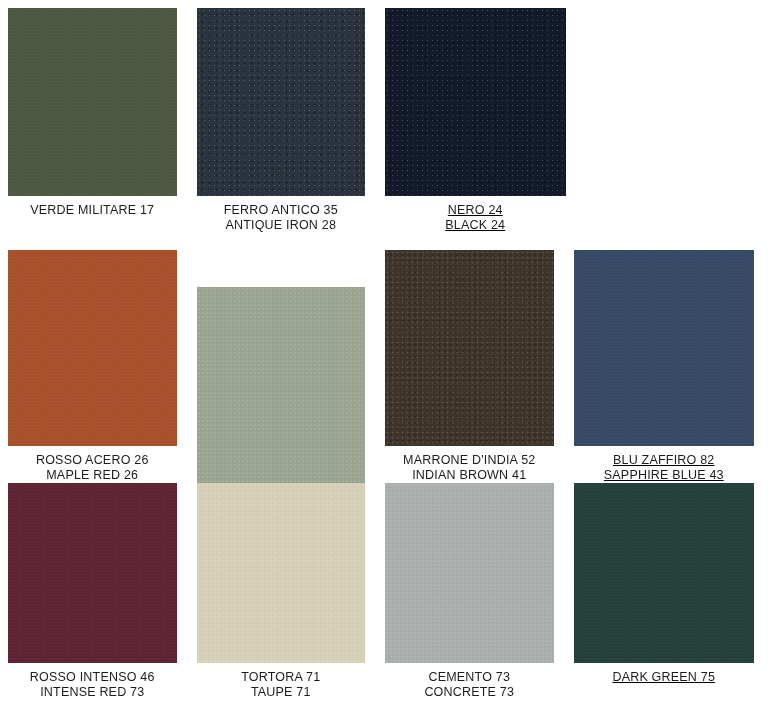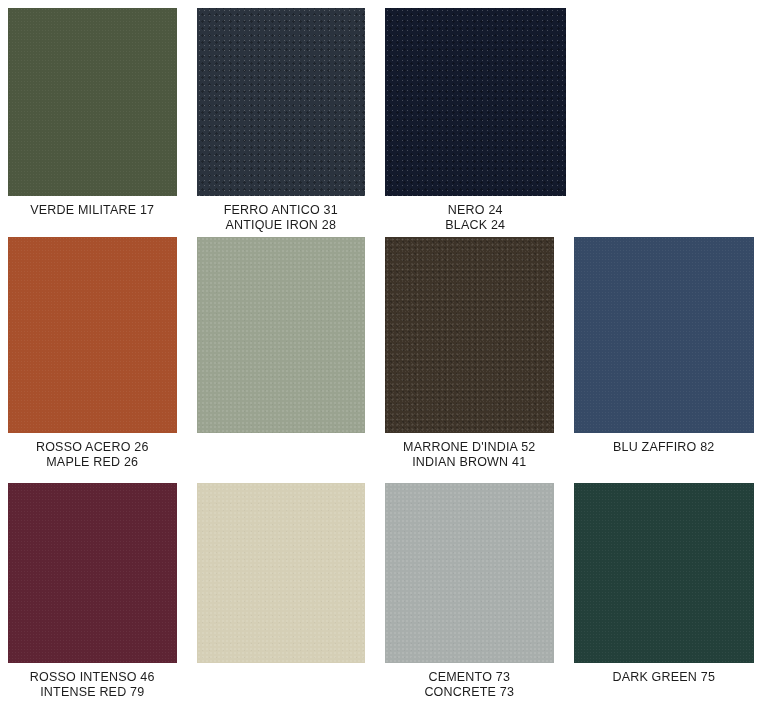--- a/index.html
+++ b/index.html
@@ -20,30 +20,30 @@
     padding: 8px 6px 0 8px;
     display: flex;
     flex-direction: column;
   }
   .swatch-row {
     display: flex;
     flex-direction: row;
     width: 100%;
   }
   .swatch-row.row-0 { height: 232px; }
-  .swatch-row.row-1 { height: 248px; }
+  .swatch-row.row-1 { height: 248px; align-items: flex-end; }
   .swatch-row.row-2 { height: 238px; }
   .swatch-cell {
     width: 25%;
     box-sizing: border-box;
     padding-right: 20px;
     display: flex;
     flex-direction: column;
   }
-  .swatch-cell:last-child { padding-right: 8px; }
+  .swatch-cell:last-child { padding-right: 8px; text-decoration: underline; }
 
   .swatch-chip {
     width: 100%;
     height: 188px;
     position: relative;
     overflow: hidden;
   }
   .swatch-row.row-1 .swatch-chip { height: 196px; }
   .swatch-row.row-2 .swatch-chip { height: 180px; }
 
@@ -109,21 +109,21 @@
         </div>
       <div class="swatch-labels">
         <span class="swatch-label-it">VERDE MILITARE 17</span>
       </div>
     </div>
     <div class="swatch-cell">
       <div class="swatch-chip" style="background-color: rgb(43, 51, 62);">
           <span class="tex sparkle"></span>
         </div>
       <div class="swatch-labels">
-        <span class="swatch-label-it">FERRO ANTICO 31</span>
+        <span class="swatch-label-it">FERRO ANTICO 35</span>
         <span class="swatch-label-en">ANTIQUE IRON 28</span>
       </div>
     </div>
     <div class="swatch-cell">
       <div class="swatch-chip" style="background-color: rgb(19, 26, 44);">
           <span class="tex sparkle"></span>
         </div>
       <div class="swatch-labels">
         <span class="swatch-label-it">NERO 24</span>
         <span class="swatch-label-en">BLACK 24</span>
@@ -154,38 +154,43 @@
         <span class="swatch-label-it">MARRONE D'INDIA 52</span>
         <span class="swatch-label-en">INDIAN BROWN 41</span>
       </div>
     </div>
     <div class="swatch-cell">
       <div class="swatch-chip" style="background-color: rgb(54, 74, 102);">
           <span class="tex grain"></span>
         </div>
       <div class="swatch-labels">
         <span class="swatch-label-it">BLU ZAFFIRO 82</span>
+        <span class="swatch-label-en">SAPPHIRE BLUE 43</span>
       </div>
     </div>
   </div>
 
   <div class="swatch-row row-2">
     <div class="swatch-cell">
       <div class="swatch-chip" style="background-color: rgb(94, 36, 52);">
           <span class="tex grain"></span>
         </div>
       <div class="swatch-labels">
         <span class="swatch-label-it">ROSSO INTENSO 46</span>
-        <span class="swatch-label-en">INTENSE RED 79</span>
+        <span class="swatch-label-en">INTENSE RED 73</span>
       </div>
     </div>
     <div class="swatch-cell">
       <div class="swatch-chip" style="background-color: rgb(213, 207, 182);">
           <span class="tex soft"></span>
         </div>
+      <div class="swatch-labels">
+        <span class="swatch-label-it">TORTORA 71</span>
+        <span class="swatch-label-en">TAUPE 71</span>
+      </div>
     </div>
     <div class="swatch-cell">
       <div class="swatch-chip" style="background-color: rgb(168, 174, 172);">
           <span class="tex soft"></span>
         </div>
       <div class="swatch-labels">
         <span class="swatch-label-it">CEMENTO 73</span>
         <span class="swatch-label-en">CONCRETE 73</span>
       </div>
     </div>

